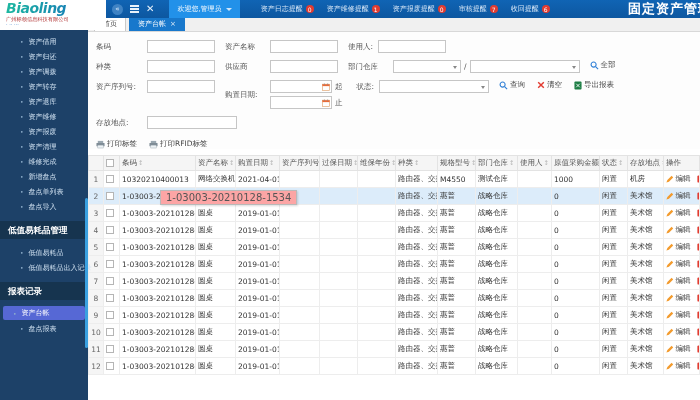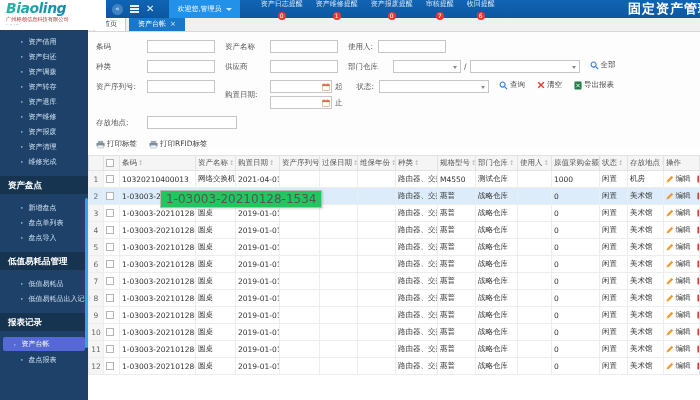--- a/index.html
+++ b/index.html
@@ -18,21 +18,21 @@
   .tb-controls { display:flex; align-items:center; gap:7px; margin-left:112px; }
   .circle-btn { width:11px; height:11px; border-radius:50%; background:#3f83c4; color:#dfeefc; font-size:7px;
                 display:flex; align-items:center; justify-content:center; cursor:pointer; }
   .burger { display:flex; flex-direction:column; gap:1.5px; cursor:pointer; }
   .burger i { display:block; width:9px; height:1.5px; background:#e8f1fa; }
   .x-btn { color:#eaf3fc; font-size:10px; line-height:10px; cursor:pointer; }
   .user-btn { margin-left:8px; height:18px; background:#2291e9; color:#fff; font-size:7px; display:flex;
               align-items:center; gap:4px; padding:0 8px; cursor:pointer; }
   .caret-down { width:0; height:0; border-left:3px solid transparent; border-right:3px solid transparent; border-top:3.5px solid #cfe6fa; }
   .notifs { display:flex; align-items:center; gap:13px; margin-left:14px; }
-  .notif { display:flex; align-items:center; gap:3px; color:#d7e7f7; font-size:7px; cursor:pointer; white-space:nowrap;flex-direction:column; }
+  .notif { display:flex; align-items:center; gap:3px; color:#d7e7f7; font-size:7px; cursor:pointer; white-space:nowrap; }
   .badge { min-width:8px; height:8px; border-radius:4px; background:#e23b30; color:#fff; font-size:6px;
            display:flex; align-items:center; justify-content:center; padding:0 1px; }
   .app-title { position:absolute; right:-12px; top:0px; height:18px; line-height:18px; color:#fff;
                font-size:13px; font-weight:bold; letter-spacing:1px; white-space:nowrap; }
 
   
   .sidebar { position:absolute; left:0; top:0; width:88px; height:400px; background:#1d4168; z-index:10; padding-top:34px; }
   .sb-scroll { position:absolute; right:0; top:198px; width:3px; height:150px; background:#3aa0e0; border-radius:2px; }
   .sb-item { display:flex; align-items:center; gap:5px; height:15px; padding-left:20px; color:#cfe0f0;
              font-size:7px; cursor:pointer; white-space:nowrap; }
@@ -72,22 +72,22 @@
   table { border-collapse:collapse; width:612px; table-layout:fixed; font-size:7.5px; }
   th { background:#f5f5f5; color:#555; font-weight:normal; border:1px solid #e3e3e3; height:15px;
        text-align:left; padding:0 2px; white-space:nowrap; overflow:hidden; cursor:pointer; }
   th .sort { color:#b8b8b8; font-size:6.5px; margin-left:1px; }
   td { border:1px solid #ededed; height:17px; padding:0 2px; white-space:nowrap; overflow:hidden; color:#333; background:#fff; }
   tr.hl td { background:#dcecfa; }
   td.numcell { background:#f5f5f5; color:#666; text-align:center; }
   .cb { display:inline-block; width:8px; height:8px; border:1px solid #b5b5b5; background:#fff; vertical-align:middle; cursor:pointer; }
   .ops { display:flex; align-items:center; gap:3px; }
   .op { display:inline-flex; align-items:center; gap:1.5px; cursor:pointer; color:#444; margin-right:3px; white-space:nowrap; }
-  .tooltip { position:absolute; left:72px; top:35px; background:#22c55e; border:1px solid #b9b9b9; padding:1px 5px;
-             font-size:12px; color:#555; box-shadow:1px 1px 2px rgba(0,0,0,.15); z-index:6; white-space:nowrap; }
+  .tooltip { position:absolute; left:72px; top:35px; background:#fca5a5; border:1px solid #b9b9b9; padding:1px 5px;
+             font-size:10px; color:#555; box-shadow:1px 1px 2px rgba(0,0,0,.15); z-index:6; white-space:nowrap; }
 </style>
 </head>
 <body>
 
 <div class="app">
 
   <div class="topbar">
     <div class="tb-controls">
       <div class="circle-btn">«</div>
       <div class="burger">
@@ -163,21 +163,20 @@
         <span>资产报废</span>
       </div>
       <div class="sb-item">
         <span class="bullet">•</span>
         <span>资产清理</span>
       </div>
       <div class="sb-item">
         <span class="bullet">•</span>
         <span>维修完成</span>
       </div>
-      <div class="sb-header">资产盘点</div>
       <div class="sb-item">
         <span class="bullet">•</span>
         <span>新增盘点</span>
       </div>
       <div class="sb-item">
         <span class="bullet">•</span>
         <span>盘点单列表</span>
       </div>
       <div class="sb-item">
         <span class="bullet">•</span>

